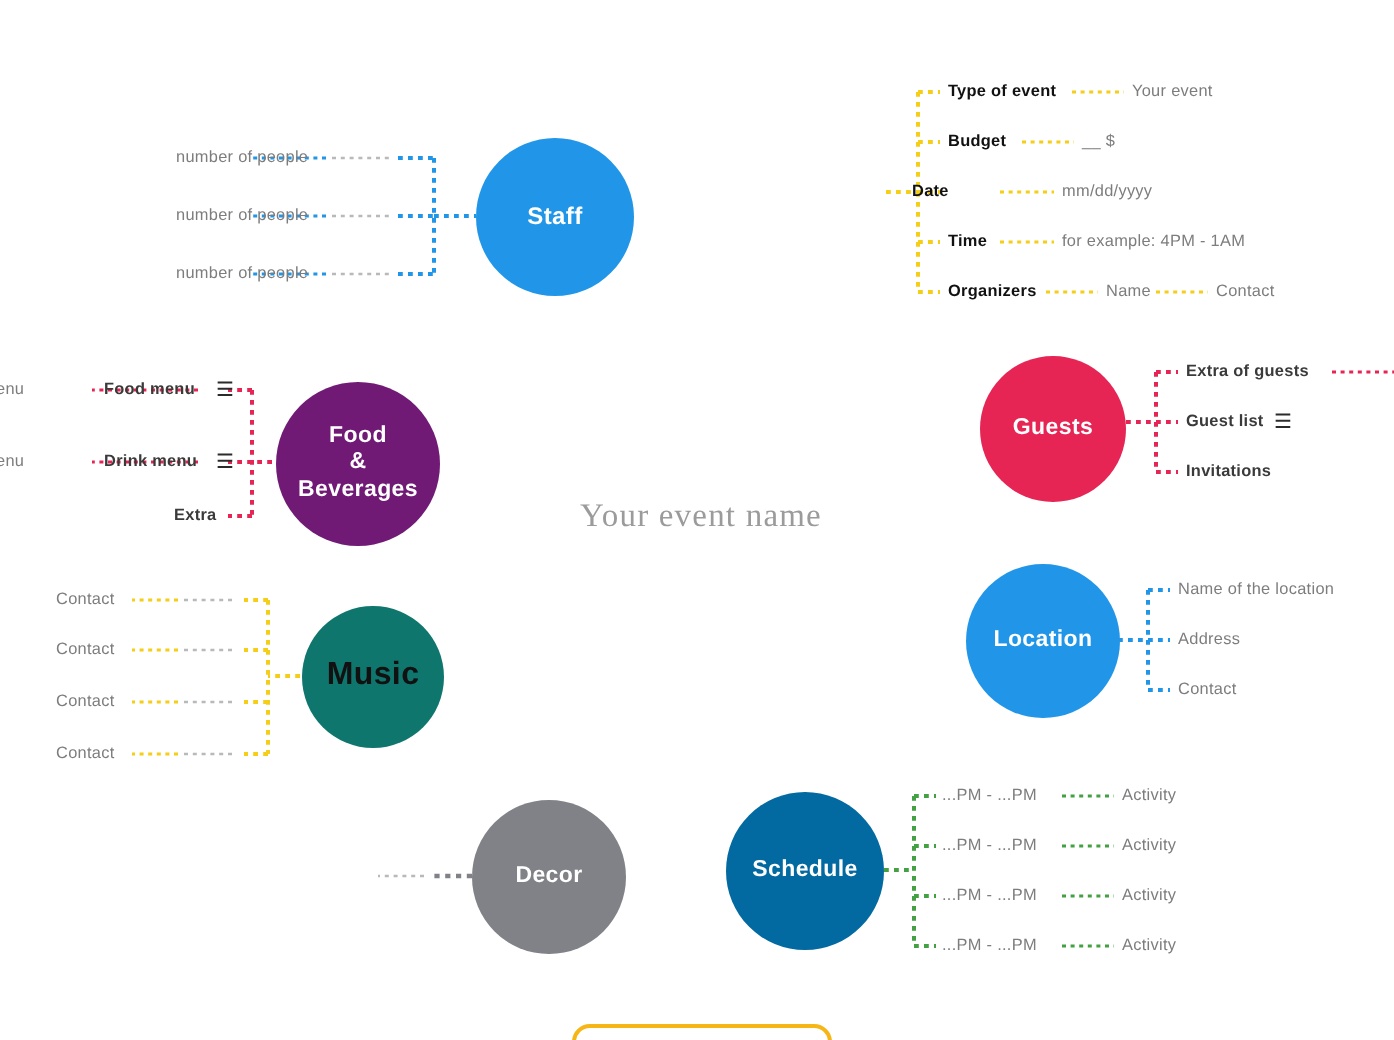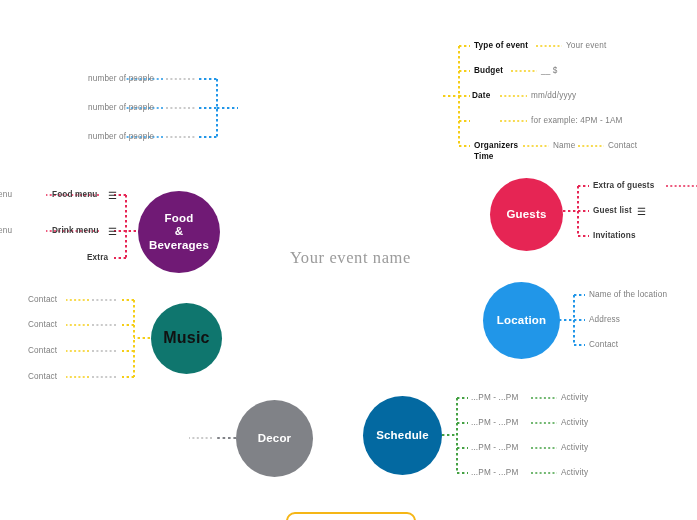--- a/index.html
+++ b/index.html
@@ -181,20 +181,23 @@
       <path d="M457,473 L468,473" stroke-dasharray="2.4 2.6"></path>
     </g>
     <g stroke="#44A143" stroke-width="1.4" fill="none">
       <path d="M531,398 L557,398" stroke-dasharray="2 2.3"></path>
       <path d="M531,423 L557,423" stroke-dasharray="2 2.3"></path>
       <path d="M531,448 L557,448" stroke-dasharray="2 2.3"></path>
       <path d="M531,473 L557,473" stroke-dasharray="2 2.3"></path>
     </g>
   </svg>
 
+  <div class="node" style="left:238px; top:69px; width:79px; height:79px; background:#2196E8; color:#ffffff; font-size:12px;">
+    <span class="node-label">Staff</span>
+  </div>
 
 
   <div class="node" style="left:138px; top:191px; width:82px; height:82px; background:#701a75; color:#ffffff; font-size:11.5px;">
     <span>
       <span class="node-label">Food</span>
       <span class="node-label">&amp;</span>
       <span class="node-label">Beverages</span>
     </span>
   </div>
 
@@ -221,24 +224,24 @@
   <div class="leaf" style="left:88px; top:74px;">number of people</div>
   <div class="leaf" style="left:88px; top:103px;">number of people</div>
   <div class="leaf" style="left:88px; top:132px;">number of people</div>
 
   <div class="leaf strong" style="left:474px; top:41px;">Type of event</div>
   <div class="leaf" style="left:566px; top:41px;">Your event</div>
 
   <div class="leaf strong" style="left:474px; top:66px;">Budget</div>
   <div class="leaf" style="left:541px; top:66px;">__ $</div>
 
-  <div class="leaf strong" style="left:472px; top:91px;">Date</div>
+  <div class="leaf strong" style="left:456px; top:91px;">Date</div>
   <div class="leaf" style="left:531px; top:91px;">mm/dd/yyyy</div>
 
-  <div class="leaf strong" style="left:474px; top:116px;margin-top:36px;">Time</div>
+  <div class="leaf strong" style="left:474px; top:116px;">Time</div>
   <div class="leaf" style="left:531px; top:116px;">for example: 4PM - 1AM</div>
 
   <div class="leaf strong" style="left:474px; top:141px;">Organizers</div>
   <div class="leaf" style="left:553px; top:141px;">Name</div>
   <div class="leaf" style="left:608px; top:141px;">Contact</div>
 
   <div class="leaf" style="left:-2px; top:190px;">enu</div>
   <div class="leaf dark" style="left:52px; top:190px;">Food menu</div>
   <div class="hamburger" style="left:108px; top:191px;">☰</div>
 

